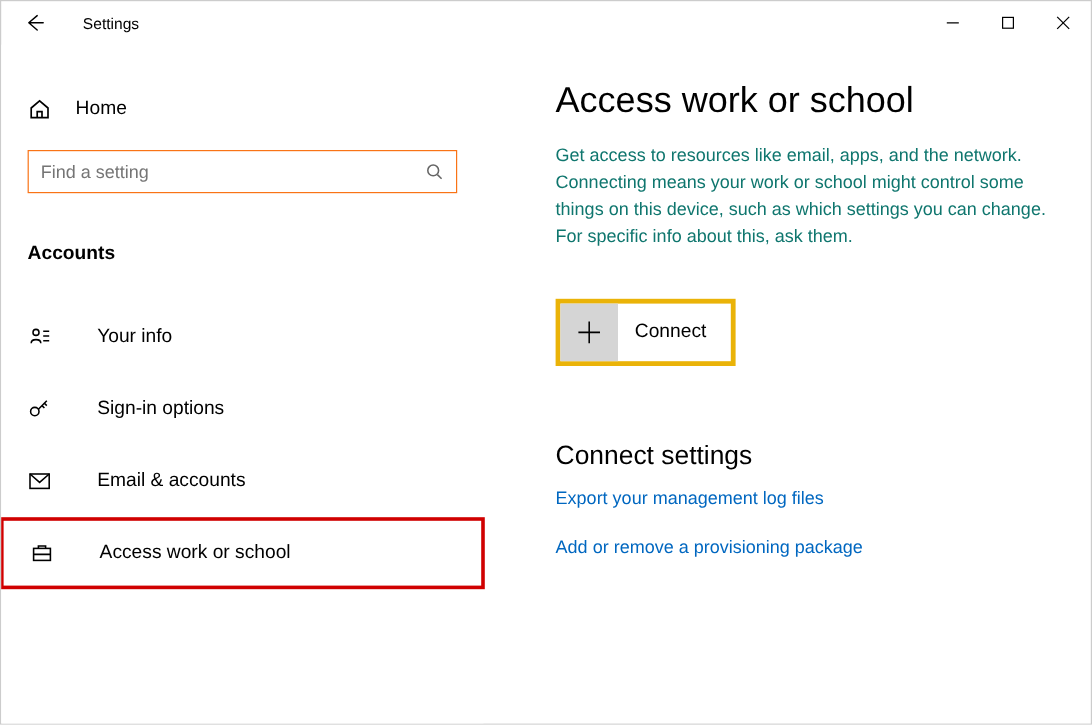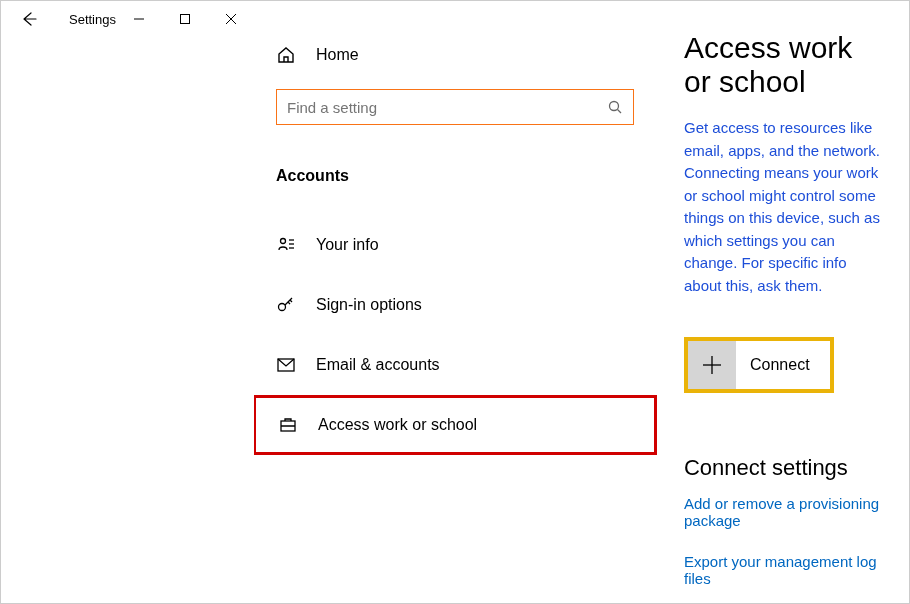--- a/index.html
+++ b/index.html
@@ -13,20 +13,21 @@
       width: 910px;
       height: 604px;
       overflow: hidden;
       font-size: 15px;
       color: #000;
     }
     .window {
       width: 100%;
       height: 100%;
       display: flex;
+      flex-direction: column;
       border: 1px solid #ccc;
       justify-content: flex-end;
     }
     
     .titlebar {
       height: 36px;
       display: flex;
       align-items: center;
       padding-left: 10px;
     }
@@ -50,20 +51,21 @@
       display: flex;
       align-items: center;
       justify-content: center;
     }
     .titlebar .winbtn svg { stroke:#000; }
     
     .content {
       flex: 1;
       display: flex;
       overflow: hidden;
+      gap: 32px;
     }
     .sidebar {
       width: 402px;
       background: #fff;
       padding-top: 30px;
       display: flex;
       flex-direction: column;
     }
     .home-row {
       display: flex;
@@ -97,40 +99,40 @@
     }
     .navitems { margin-top: 20px; }
     .navitem {
       display: flex;
       align-items: center;
       height: 60px;
       padding-left: 22px;
       cursor: default;
     }
     .navitem .ico { width: 22px; display:flex; align-items:center; }
-    .navitem .lbl { margin-left: 18px; font-size: 16px; }
+    .navitem .lbl { margin-left: 36px; font-size: 16px; }
     .highlight-red {
       border: 3px solid #d00000;
       margin-left: -1px;
       margin-right: -1px;
     }
     
     .main {
       flex: 1;
       padding: 30px 28px 0 28px;
     }
     .main h1 {
       font-weight: 400;
       font-size: 30px;
       margin-bottom: 18px;
     }
     .main .desc {
       font-size: 15px;
       line-height: 1.5;
-      color: #1d4ed8;
+      color: #0f766e;
       margin-bottom: 40px;
       max-width: 440px;
     }
     .connect-row {
       display: inline-flex;
       align-items: center;
       border: 4px solid #eab308;
       padding-right: 12px;
     }
     .plusbox {
@@ -272,17 +274,17 @@
         <div class="plusbox">
           <svg width="22" height="22" viewBox="0 0 22 22" stroke="#000" stroke-width="1.3">
             <line x1="11" y1="2" x2="11" y2="20"></line>
             <line x1="2" y1="11" x2="20" y2="11"></line>
           </svg>
         </div>
         <div class="connect-label">Connect</div>
       </div>
 
       <div class="related-heading">Connect settings</div>
+      <a class="link">Export your management log files</a>
       <a class="link">Add or remove a provisioning package</a>
-      <a class="link">Export your management log files</a>
     </div>
   </div>
 </div>
 
 </body></html>

